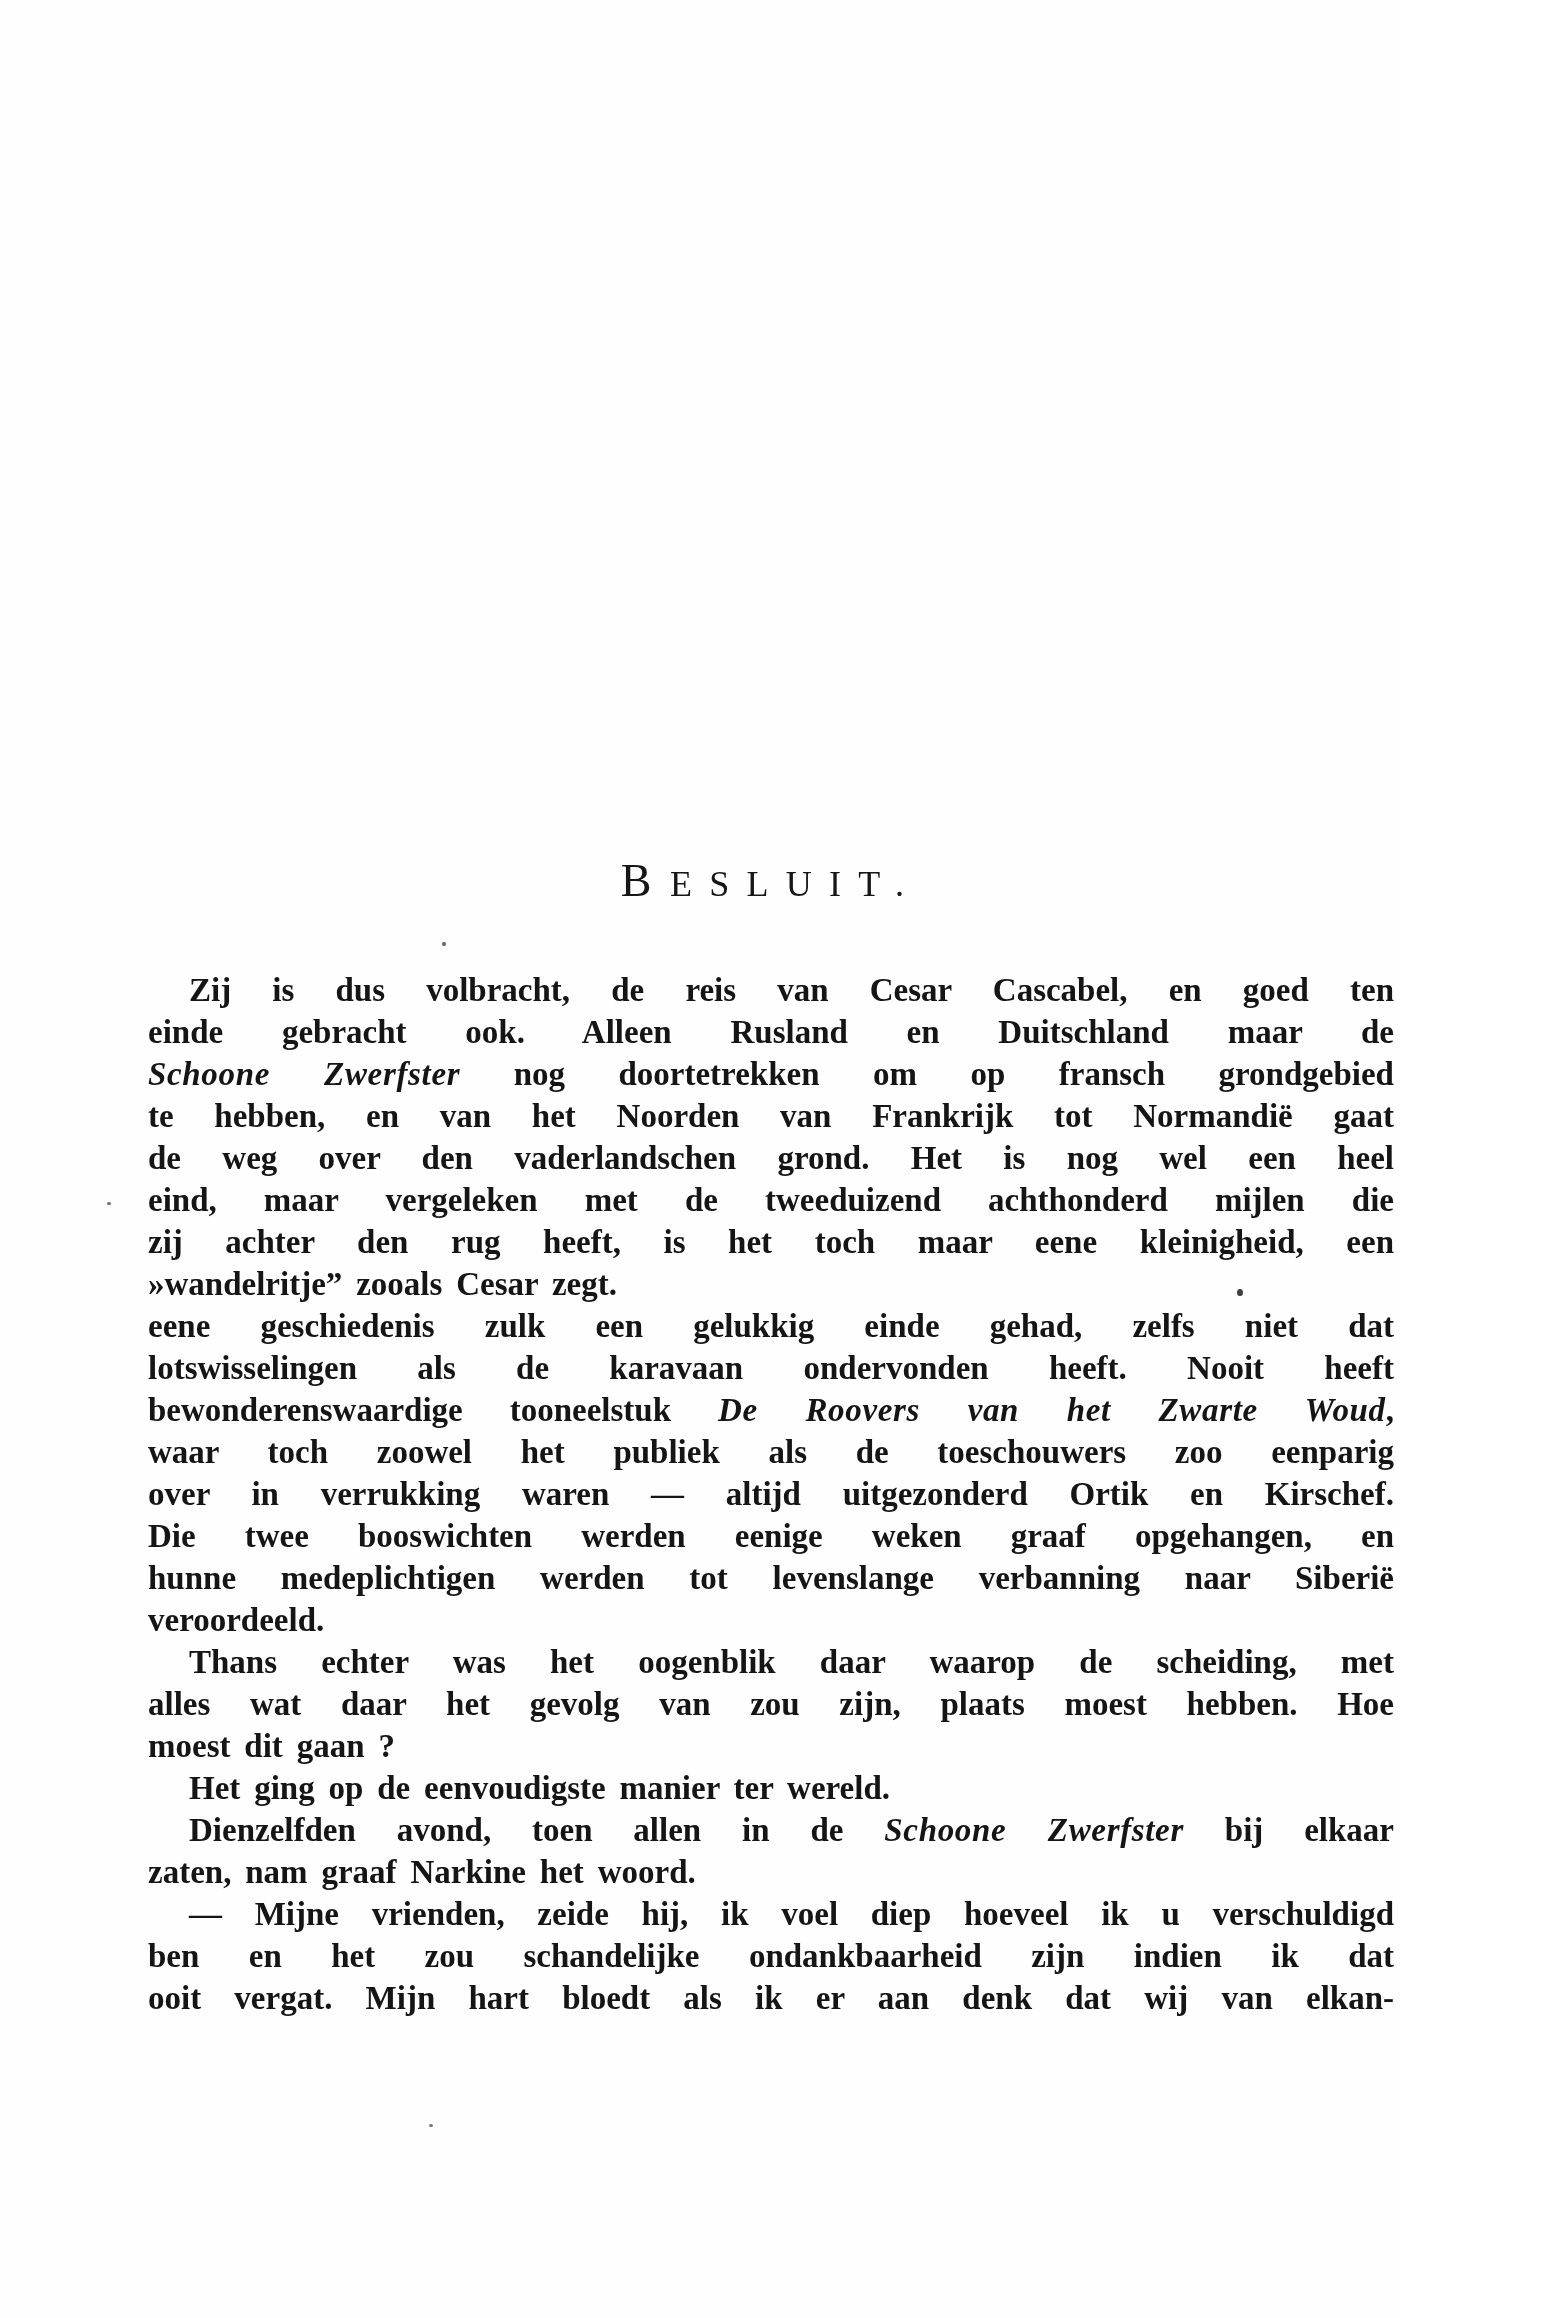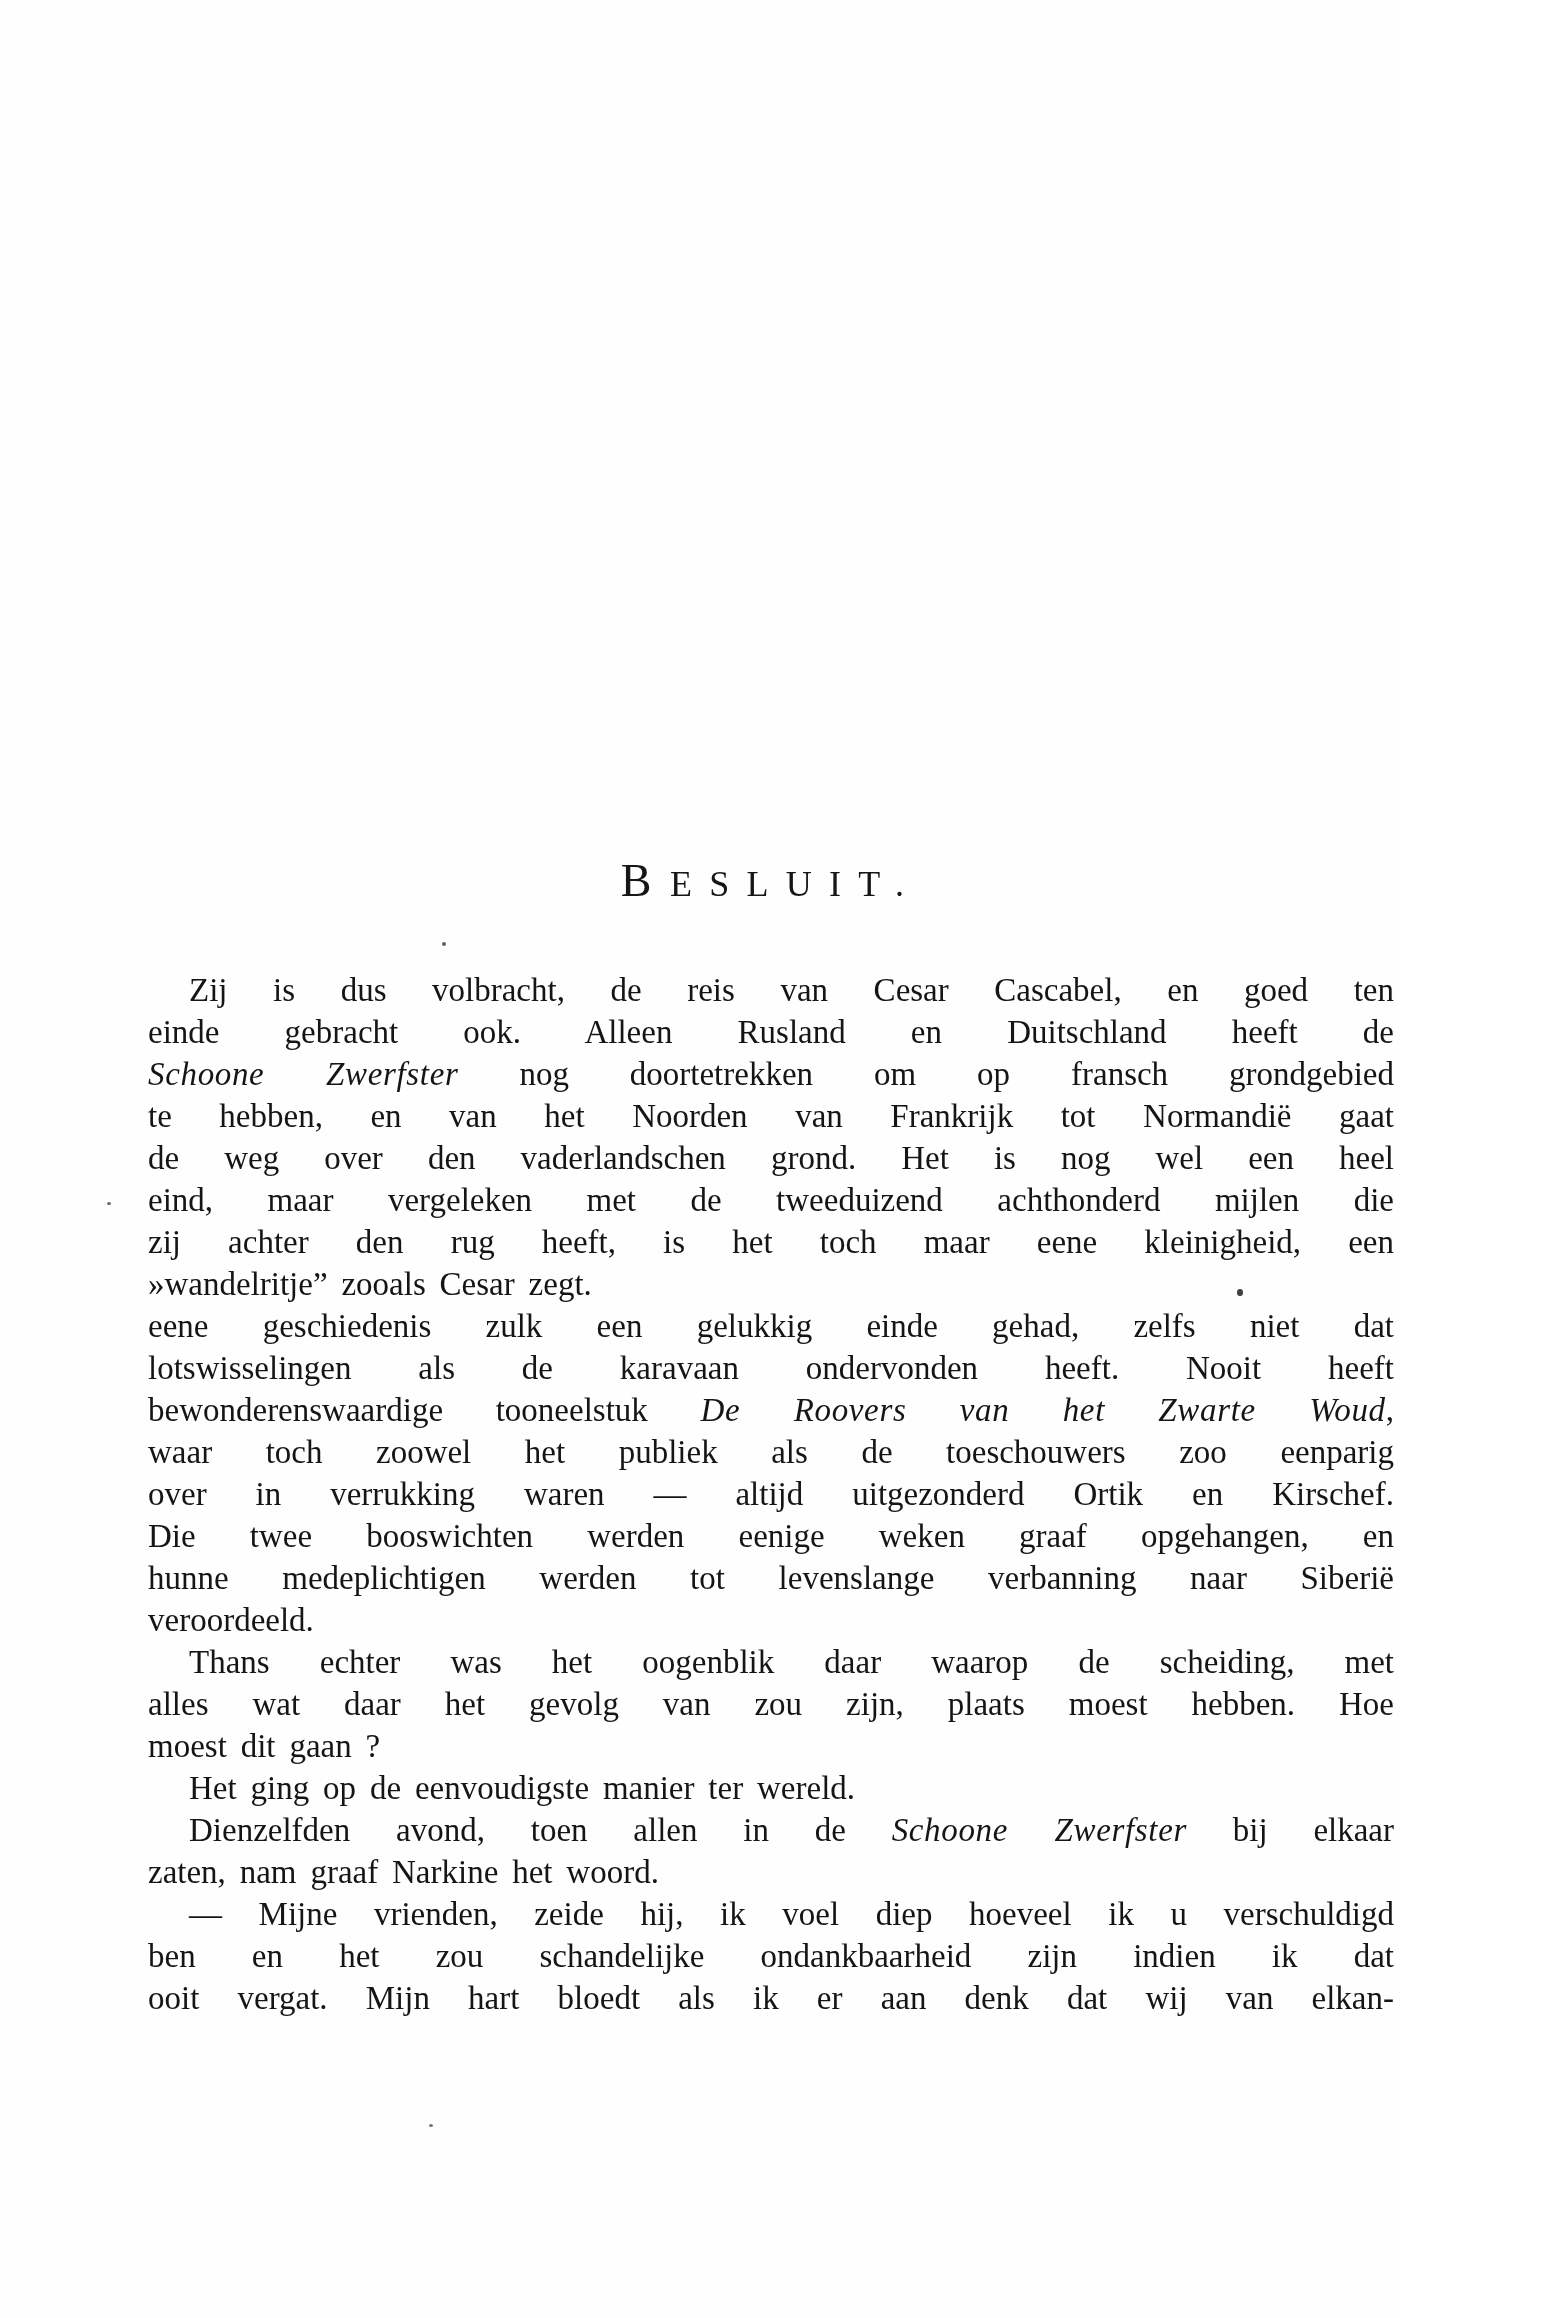--- a/index.html
+++ b/index.html
@@ -35,21 +35,21 @@
   }
   .text-block {
     position: absolute;
     top: 969px;
     left: 148px;
     width: 1246px;
     font-size: 33px;
     line-height: 42px;
     word-spacing: 0.17em;
   }
-  .paragraph { margin: 0; }
+  .paragraph { margin: 0; font-weight: bold; }
   .line {
     text-align: justify;
     text-align-last: justify;
     white-space: normal;
   }
   .line.short { text-align-last: left; }
   .line.indent { padding-left: 41px; }
   .line em { font-style: italic; letter-spacing: 0.02em; }
   .speck {
     position: absolute;
@@ -59,21 +59,21 @@
 </style>
 </head>
 <body>
 
 <div class="page">
   <h1 class="chapter-title">BESLUIT.</h1>
 
   <div class="text-block">
       <div class="paragraph">
         <div class="line indent"><span>Zij is dus volbracht, de reis van Cesar Cascabel, en goed ten</span></div>
-        <div class="line"><span>einde gebracht ook. Alleen Rusland en Duitschland heeft de</span></div>
+        <div class="line"><span>einde gebracht ook. Alleen Rusland en Duitschland maar de</span></div>
         <div class="line"><em>Schoone Zwerfster</em><span> nog doortetrekken om op fransch grondgebied</span></div>
         <div class="line"><span>te hebben, en van het Noorden van Frankrijk tot Normandië gaat</span></div>
         <div class="line"><span>de weg over den vaderlandschen grond. Het is nog wel een heel</span></div>
         <div class="line"><span>eind, maar vergeleken met de tweeduizend achthonderd mijlen die</span></div>
         <div class="line"><span>zij achter den rug heeft, is het toch maar eene kleinigheid, een</span></div>
         <div class="line short"><span>»wandelritje” zooals Cesar zegt.</span></div>
       </div>
       <div class="paragraph">
         <div class="line"><span>eene geschiedenis zulk een gelukkig einde gehad, zelfs niet dat</span></div>
         <div class="line"><span>lotswisselingen als de karavaan ondervonden heeft. Nooit heeft</span></div>

